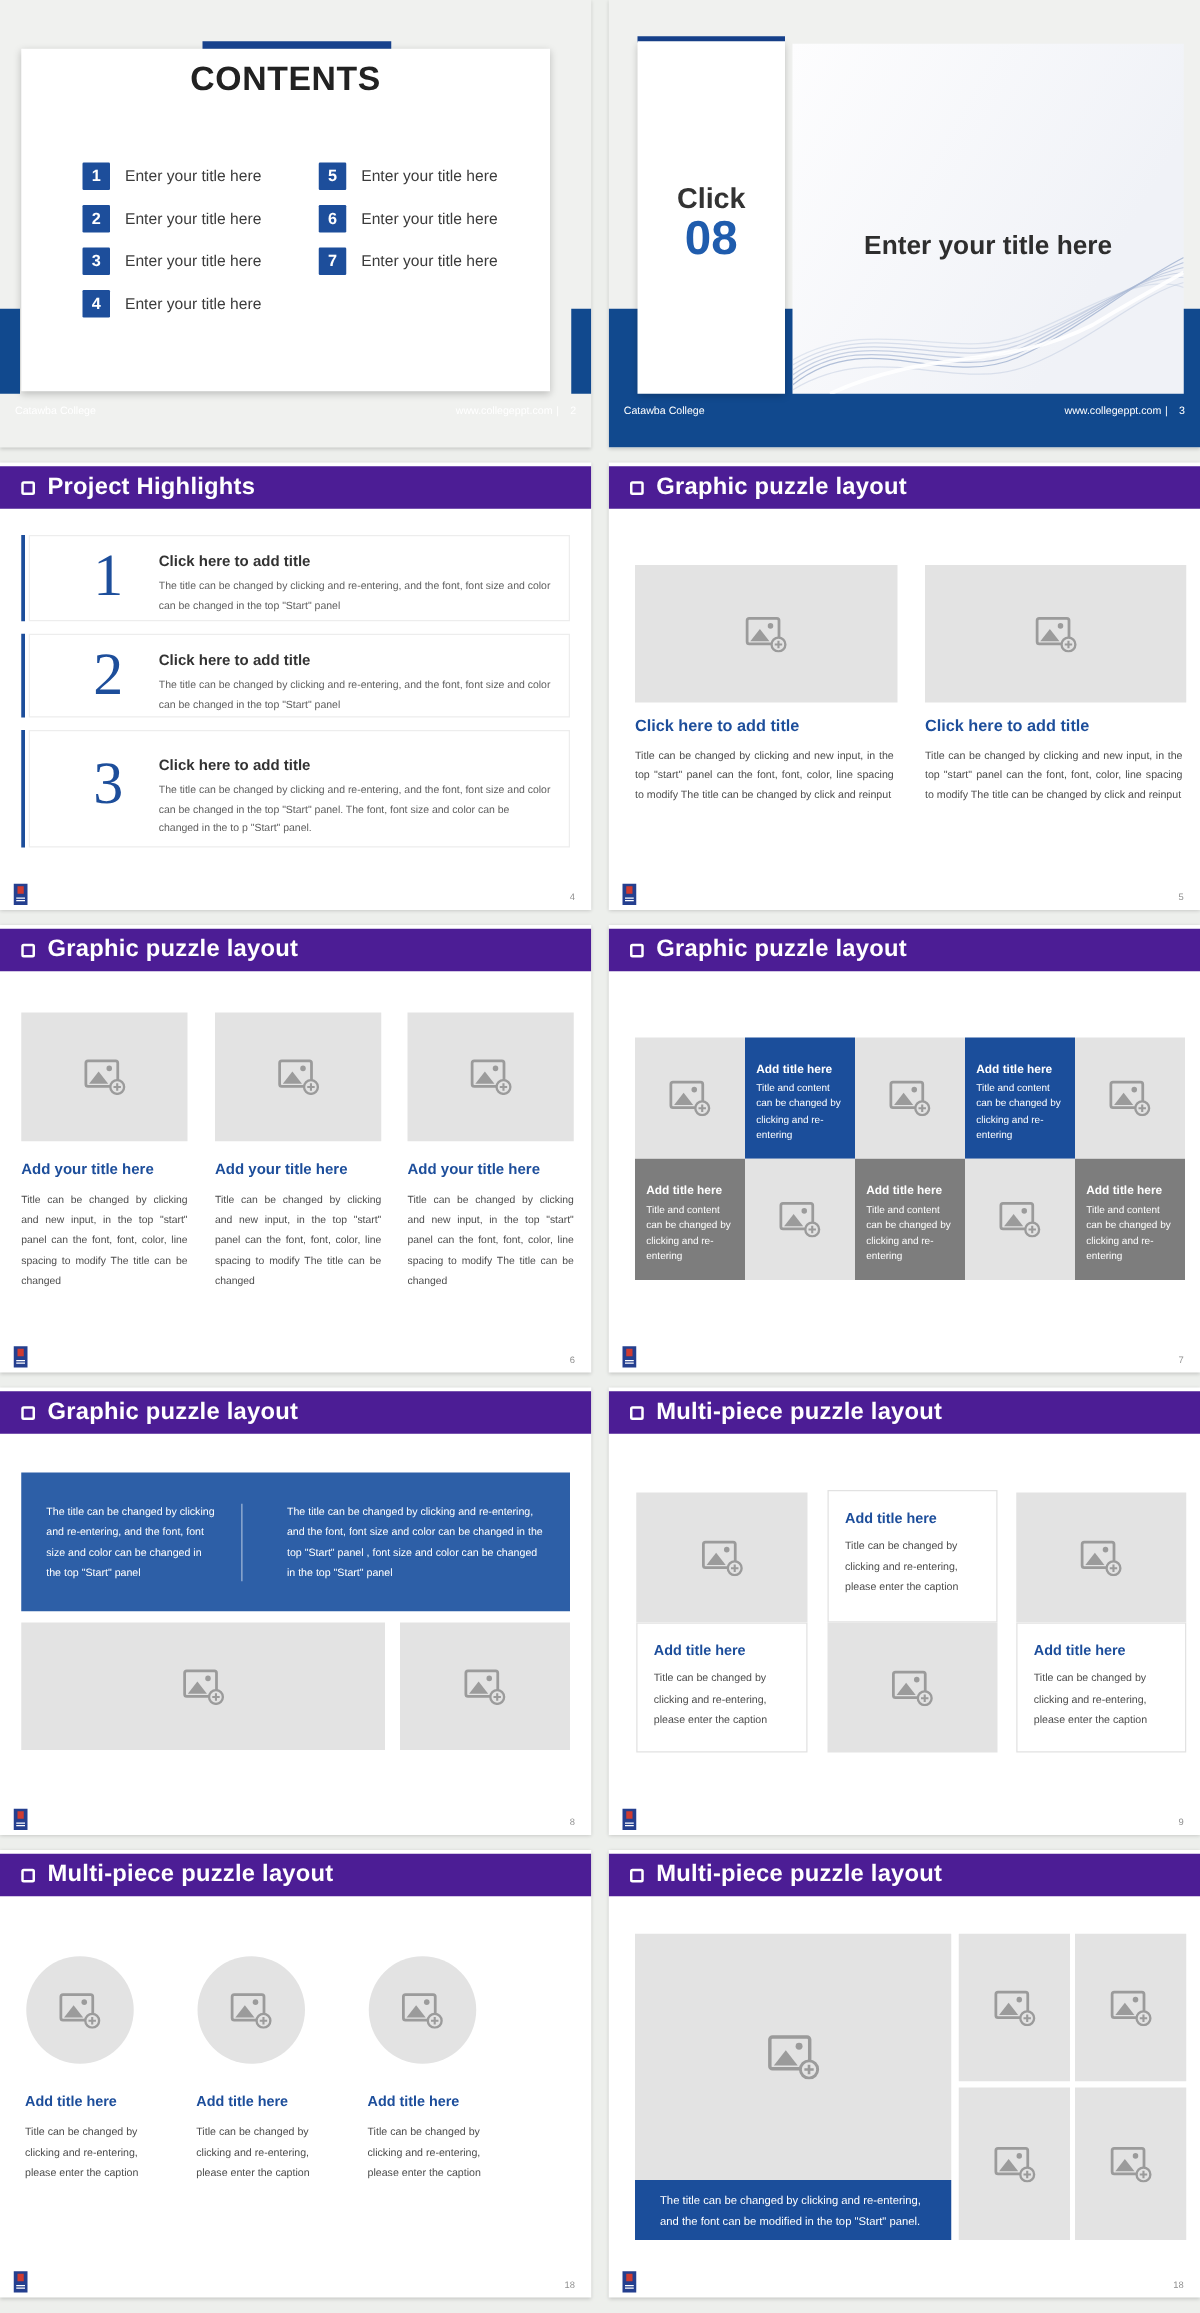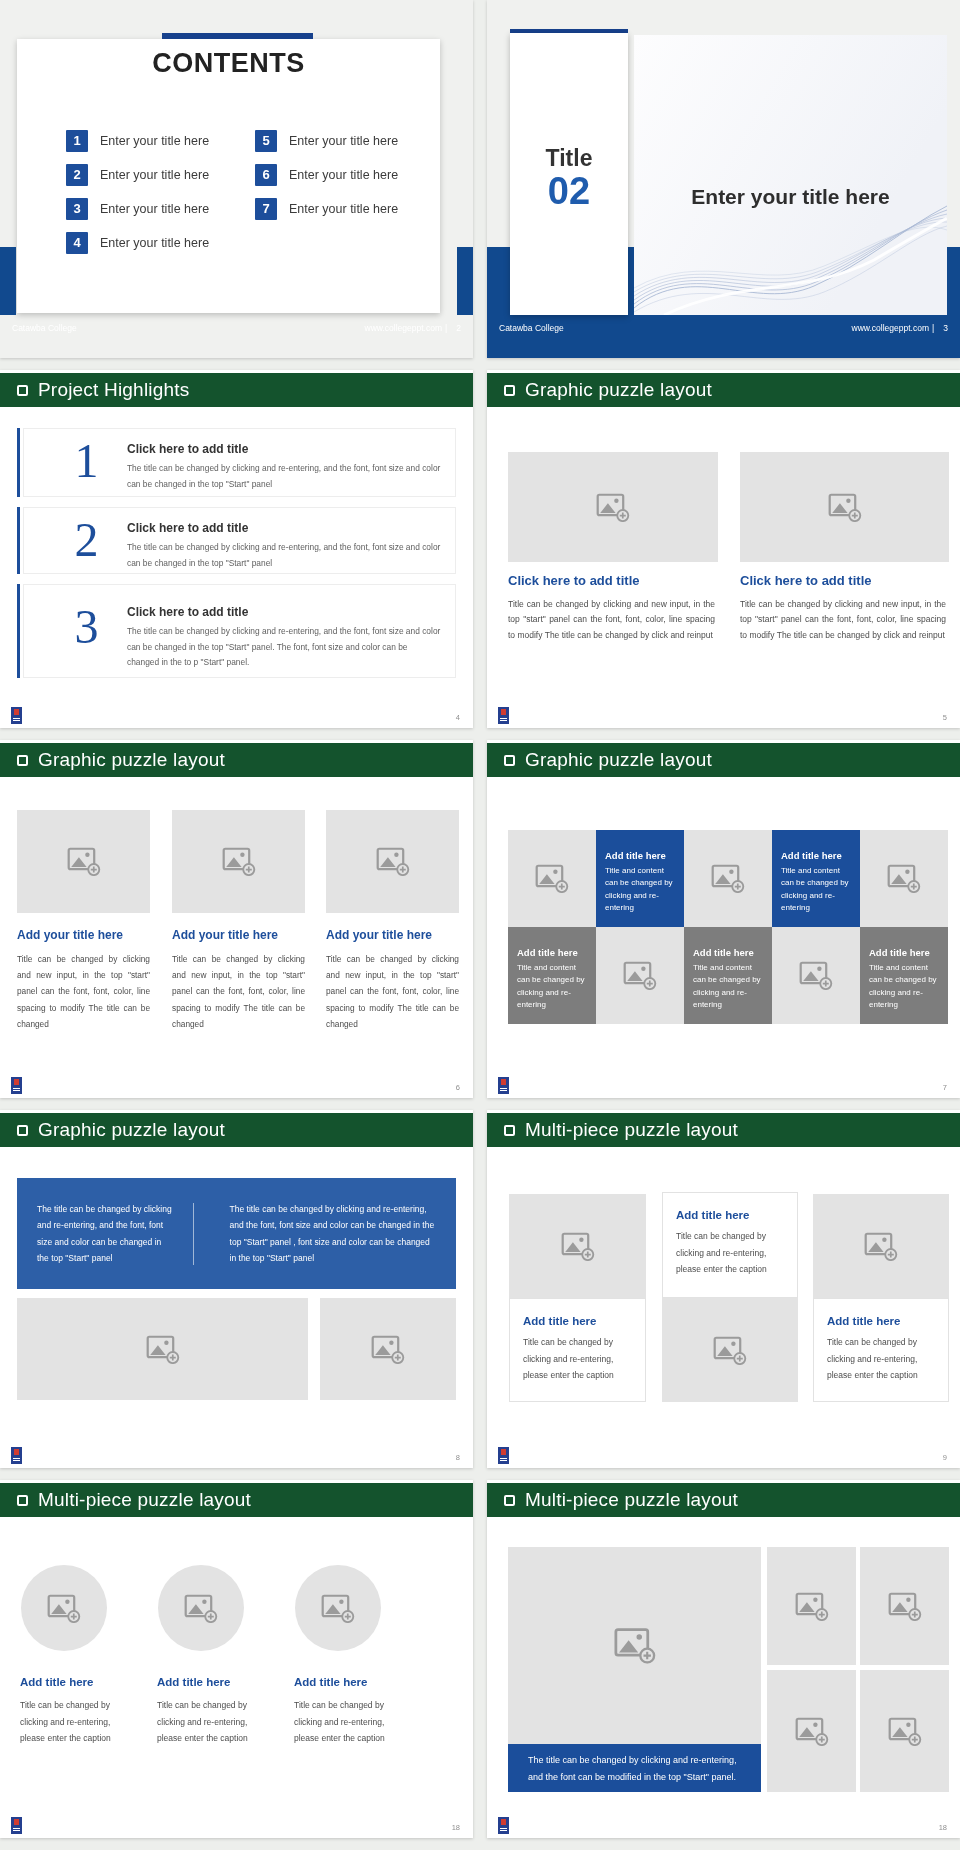--- a/index.html
+++ b/index.html
@@ -4,21 +4,21 @@
 <style>
   * { box-sizing: border-box; margin: 0; padding: 0; }
   html,body { width:960px; height:1850px; }
   body { background:#edefec; font-family:"Liberation Sans", sans-serif; }
   .board { display:grid; grid-template-columns:473px 473px; grid-template-rows:repeat(5,370px); column-gap:14px; width:900px; }
   .cell { position:relative; width:473px; height:370px; }
   .slide { position:absolute; top:0; left:0; width:473px; height:358px; background:#fff; box-shadow:0 1px 3px rgba(0,0,0,.18); overflow:hidden; }
   .slide.gray { background:#f0f1ef; }
 
   
-  .hdr { position:absolute; top:3px; left:0; width:100%; height:34px; background:#14532d; color:#fff; display:flex; align-items:center; padding-left:17px; font-weight:normal; font-size:19px; letter-spacing:.2px; }
+  .hdr { position:absolute; top:3px; left:0; width:100%; height:34px; background:#4c1d95; color:#fff; display:flex; align-items:center; padding-left:17px; font-weight:bold; font-size:19px; letter-spacing:.2px; }
   .hdr .sq { width:11px; height:11px; border:2.5px solid #fff; border-radius:2px; margin-right:10px; flex:none; }
 
   
   .ph { background:#e3e3e3; position:absolute; display:flex; align-items:center; justify-content:center; }
   .ph.circle { border-radius:50%; }
   .ph-icon { display:block; line-height:0; }
 
   
   .strip-footer { position:absolute; left:0; right:0; top:315px; height:43px; color:#fff; font-size:8.5px; display:flex; justify-content:space-between; padding:8px 12px 0 12px; }
   .fpg { margin-left:6px; }
@@ -128,22 +128,22 @@
             <path d="M0,92 C66,52 128,96 188,70 C238,50 278,20 313,22" opacity="0.4"></path>
             <path d="M0,112 C70,70 130,116 190,92 C240,72 280,34 313,26" opacity="0.35"></path>
             <path d="M0,88 C68,50 130,92 190,66 C240,46 280,18 313,30" opacity="0.3"></path>
           </g>
           <path d="M30,115 C110,78 170,96 240,60 C270,42 295,28 313,18" stroke="#ffffff" stroke-width="3" fill="none" opacity="0.9"></path>
         </svg>
         <div class="part-title">Enter your title here</div>
       </div>
       <div class="part-accent"></div>
       <div class="part-card">
-        <div class="part-label">Title</div>
-        <div class="part-number">02</div>
+        <div class="part-label">Click</div>
+        <div class="part-number">08</div>
       </div>
       <div class="strip-footer">
         <span>Catawba College</span>
         <span><span>www.collegeppt.com</span><span class="fdiv">|</span><span class="fpg">3</span></span>
       </div>
     </div>
   </div>
 
   <div class="cell">
     <div class="slide">

